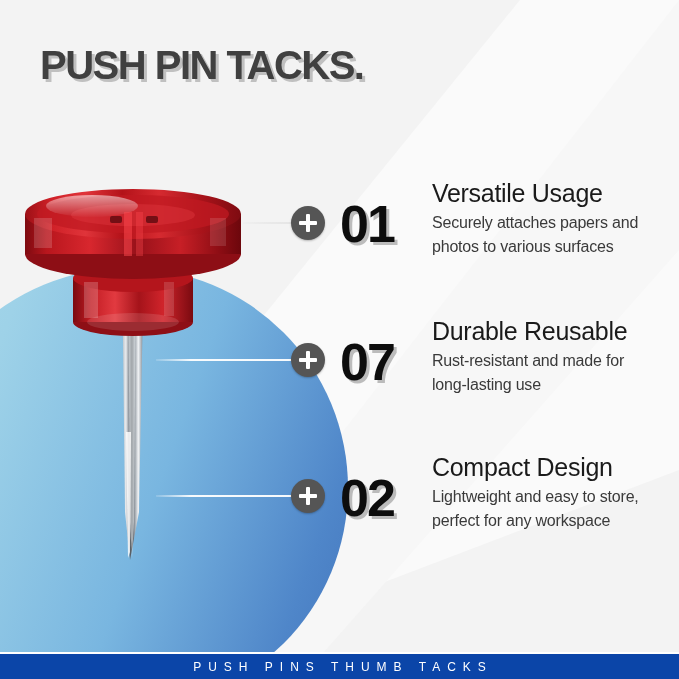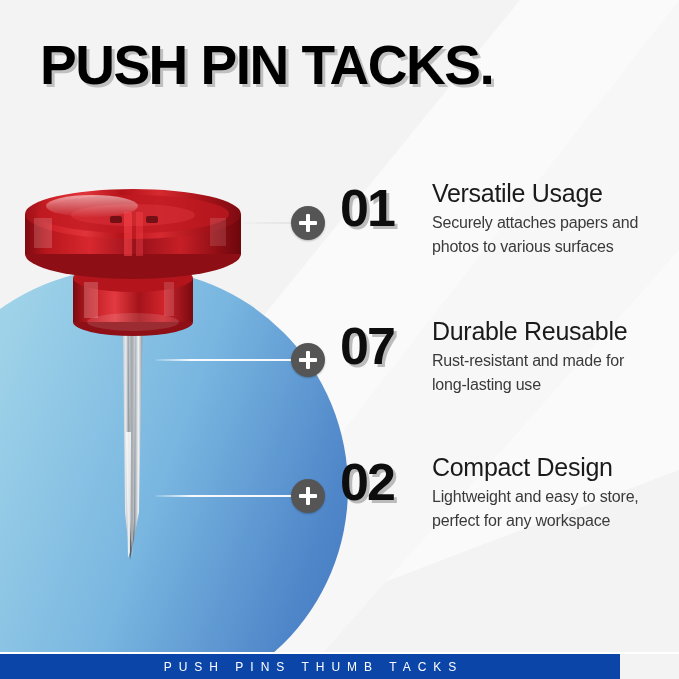--- a/index.html
+++ b/index.html
@@ -26,25 +26,25 @@
     width: 679px;
     height: 679px;
     pointer-events: none;
   }
 
   
   .title {
     position: absolute;
     left: 40px;
     top: 34px;
-    font-size: 55px;
+    font-size: 40px;
     line-height: 62px;
     font-weight: bold;
     letter-spacing: -1.5px;
-    color: #000000;
+    color: #404040;
     white-space: nowrap;
     text-shadow: 3px 3px 0 rgba(150,150,150,0.55);
     font-family: "Liberation Sans", sans-serif;
   }
 
   
   .blue-circle {
     position: absolute;
     left: -92px;
     top: 268px;
@@ -106,21 +106,21 @@
     left: 340px;
     width: 340px;
   }
   .f1 { top: 178px; }
   .f2 { top: 316px; }
   .f3 { top: 452px; }
 
   .feature .num {
     position: absolute;
     left: 0;
-    top: 4px;
+    top: 20px;
     font-size: 52px;
     line-height: 52px;
     font-weight: bold;
     letter-spacing: -2px;
     color: #0d0d0d;
     text-shadow: 3px 3px 0 rgba(155,155,155,0.65);
     font-family: "Liberation Sans", sans-serif;
   }
   .feature .txt {
     position: absolute;
@@ -142,21 +142,21 @@
     line-height: 24px;
     color: #3a3a3a;
     letter-spacing: -0.2px;
   }
 
   
   .footer-bar {
     position: absolute;
     left: 0;
     bottom: 0;
-    width: 620px;
+    width: 679px;
     height: 25px;
     background: #0b45a8;
     display: flex;
     align-items: center;
     justify-content: center;
   }
   .footer-bar .footer-text {
     color: #ffffff;
     font-size: 12px;
     letter-spacing: 7px;

